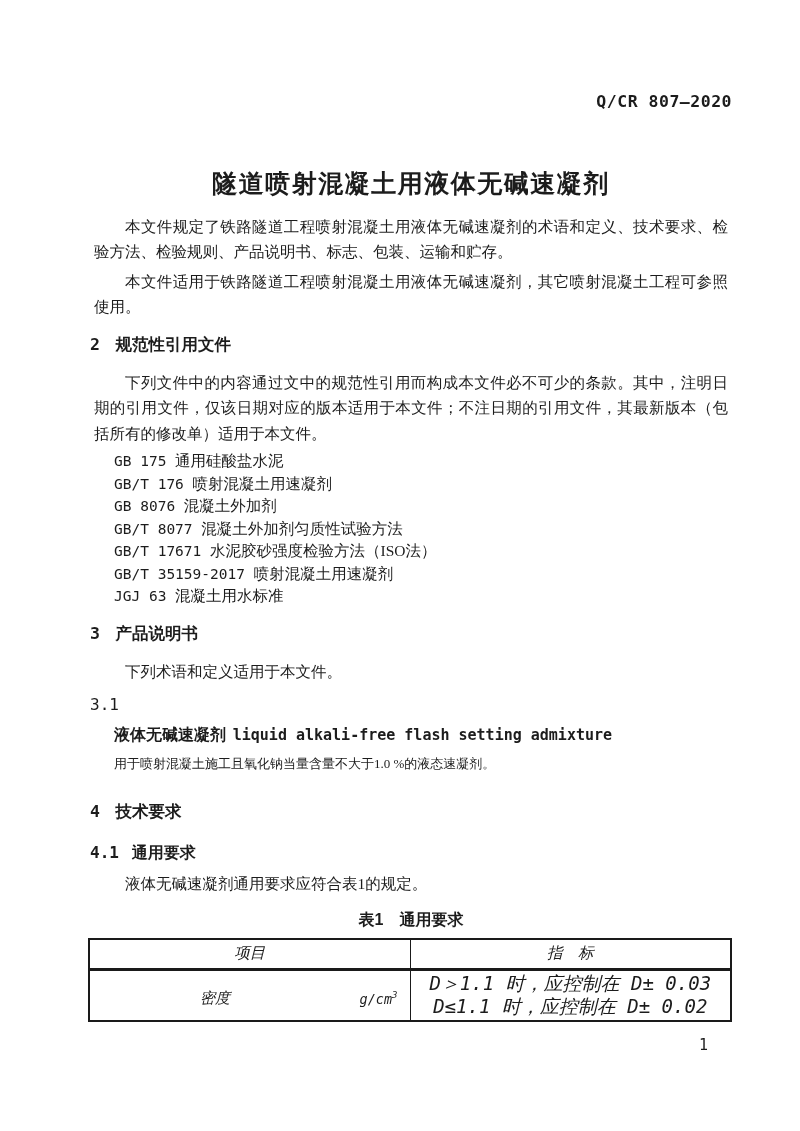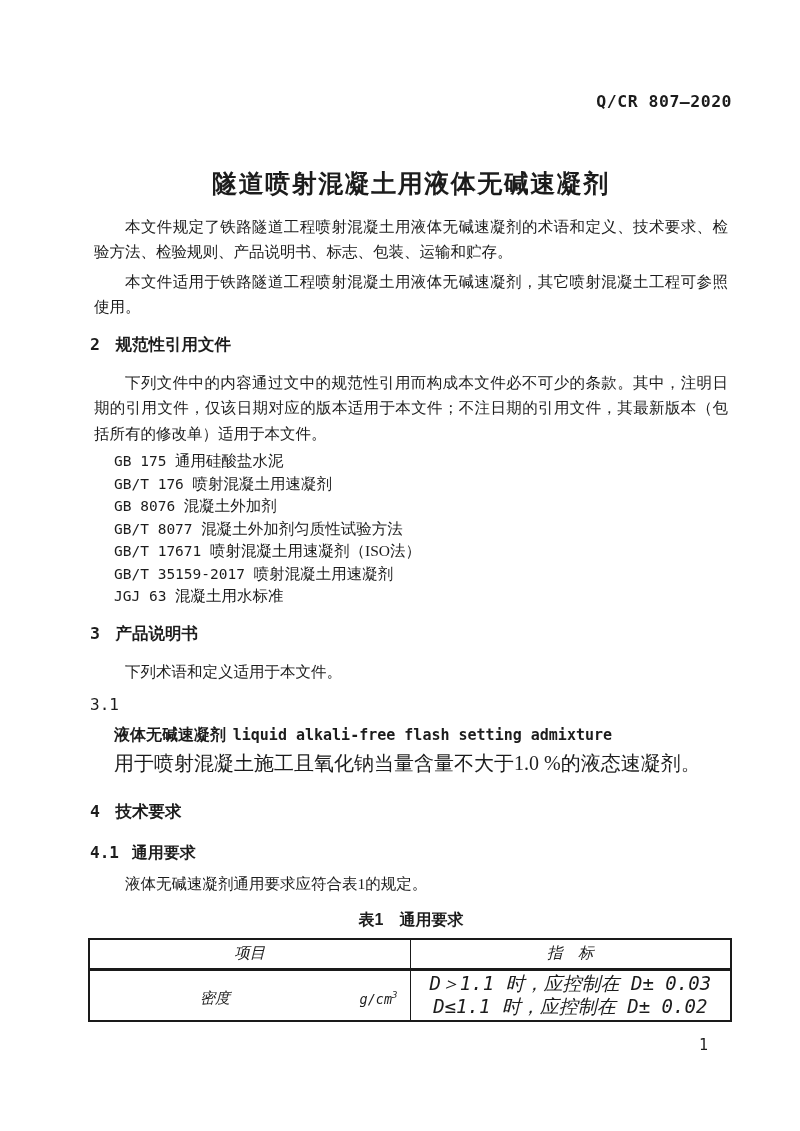--- a/index.html
+++ b/index.html
@@ -37,21 +37,21 @@
   .refs{margin:1px 0 0 24px;}
   .ref-item{font-size:15.5px;line-height:21.5px;}
   .ref-code{font-family:"DejaVu Sans Mono","Liberation Mono",monospace;font-size:14.5px;margin-right:.6em;}
   .term-no{
     font-family:"DejaVu Sans Mono","Liberation Mono",monospace;
     font-size:16px;margin-top:11px;
   }
   .term-line{margin:10px 0 0 24px;font-size:16px;line-height:22px;}
   .term-zh{font-weight:bold;font-family:"Liberation Sans","DejaVu Sans",sans-serif;}
   .term-en{font-weight:bold;font-family:"DejaVu Sans Mono","Liberation Mono",monospace;font-size:15px;margin-left:.45em;}
-  .term-def{margin:5px 0 0 24px;font-size:20px;line-height:25px;}
+  .term-def{margin:5px 0 0 24px;font-size:13px;line-height:25px;}
   .tbl-caption{
     text-align:center;font-weight:bold;font-size:16px;margin-top:14px;
     font-family:"Liberation Sans","DejaVu Sans",sans-serif;
   }
   .tbl-caption .cap-no{margin-right:1em;}
   table.gb-table{
     width:644px;margin:7px 0 0 -2px;border-collapse:collapse;
     font-size:15px;
   }
   table.gb-table th, table.gb-table td{border:1px solid #1a1a1a;font-style:italic;}
@@ -91,21 +91,21 @@
 
     <div class="sec-h s2h">
       <span class="no">2</span><span>规范性引用文件</span>
     </div>
     <p class="para first">下列文件中的内容通过文中的规范性引用而构成本文件必不可少的条款。其中，注明日期的引用文件，仅该日期对应的版本适用于本文件；不注日期的引用文件，其最新版本（包括所有的修改单）适用于本文件。</p>
     <div class="refs">
       <div class="ref-item"><span class="ref-code">GB 175</span><span>通用硅酸盐水泥</span></div>
       <div class="ref-item"><span class="ref-code">GB/T 176</span><span>喷射混凝土用速凝剂</span></div>
       <div class="ref-item"><span class="ref-code">GB 8076</span><span>混凝土外加剂</span></div>
       <div class="ref-item"><span class="ref-code">GB/T 8077</span><span>混凝土外加剂匀质性试验方法</span></div>
-      <div class="ref-item"><span class="ref-code">GB/T 17671</span><span>喷射混凝土用速凝剂（ISO法）</span></div>
+      <div class="ref-item"><span class="ref-code">GB/T 17671</span><span>水泥胶砂强度检验方法（ISO法）</span></div>
       <div class="ref-item"><span class="ref-code">GB/T 35159-2017</span><span>喷射混凝土用速凝剂</span></div>
       <div class="ref-item"><span class="ref-code">JGJ 63</span><span>混凝土用水标准</span></div>
     </div>
 
     <div class="sec-h s3h">
       <span class="no">3</span><span>产品说明书</span>
     </div>
     <p class="para first">下列术语和定义适用于本文件。</p>
     <div class="term-no">3.1</div>
     <div class="term-line">

